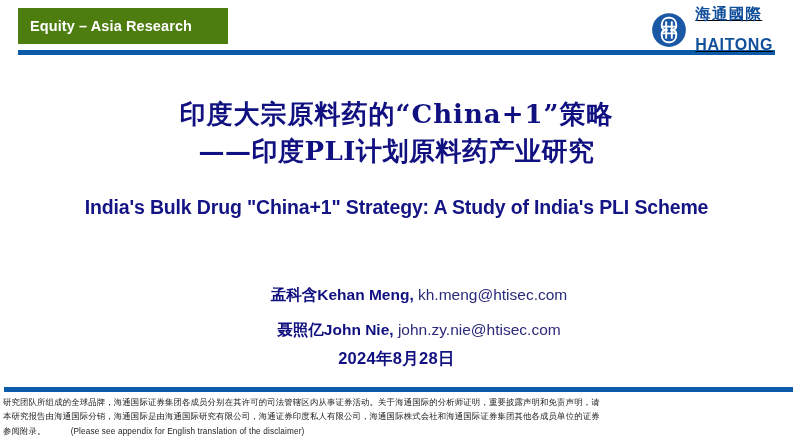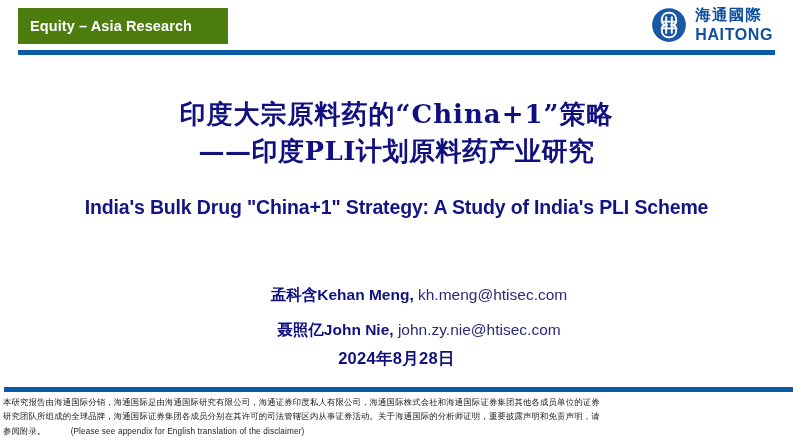--- a/index.html
+++ b/index.html
@@ -50,22 +50,23 @@
     height: 5px;
     background: #0B5BA8;
   }
 
   
   .logo {
     position: absolute;
     right: 20px;
     top: 7px;
     display: flex;
-    align-items: flex-end;
+    align-items: center;
     gap: 8px;
+    text-decoration: underline;
   }
   .logo-mark {
     width: 36px;
     height: 36px;
     flex: 0 0 36px;
   }
   .logo-text {
     display: flex;
     flex-direction: column;
     justify-content: center;
@@ -76,21 +77,21 @@
     font-size: 15.5px;
     font-weight: 700;
     letter-spacing: 1.2px;
     font-family: "DejaVu Sans", "Liberation Sans", sans-serif;
   }
   .logo-en {
     color: #12509C;
     font-size: 16px;
     font-weight: 700;
     letter-spacing: 0.6px;
-    margin-top: 4px;
+    margin-top: 14px;
   }
 
   
   .title-block {
     position: absolute;
     left: 0;
     top: 96px;
     width: 793px;
     text-align: center;
   }
@@ -233,18 +234,18 @@
     <span class="author-email">john.zy.nie@htisec.com</span>
   </div>
 
   <div class="date-row">2024年8月28日</div>
 
 </div>
 
 <div class="footer-rule"></div>
 
 <div class="disclaimer">
+  <div class="disclaimer-line">研究团队所组成的全球品牌，海通国际证券集团各成员分别在其许可的司法管辖区内从事证券活动。关于海通国际的分析师证明，重要披露声明和免责声明，请</div>
   <div class="disclaimer-line">本研究报告由海通国际分销，海通国际是由海通国际研究有限公司，海通证券印度私人有限公司，海通国际株式会社和海通国际证券集团其他各成员单位的证券</div>
-  <div class="disclaimer-line">研究团队所组成的全球品牌，海通国际证券集团各成员分别在其许可的司法管辖区内从事证券活动。关于海通国际的分析师证明，重要披露声明和免责声明，请</div>
   <div class="disclaimer-line">
     <span>参阅附录。</span><span class="en">(Please see appendix for English translation of the disclaimer)</span>
   </div>
 </div>
 
 </body></html>

